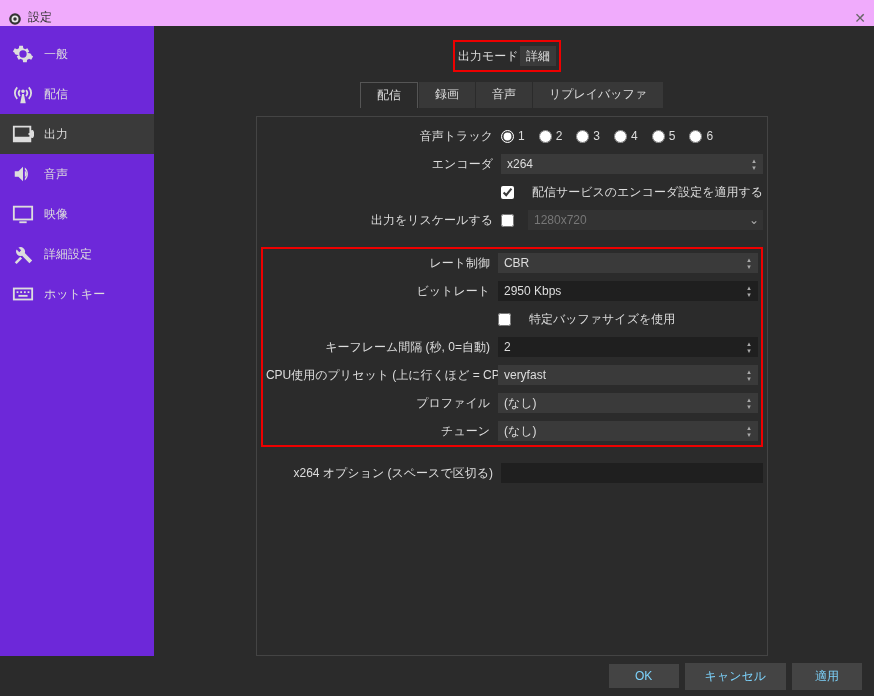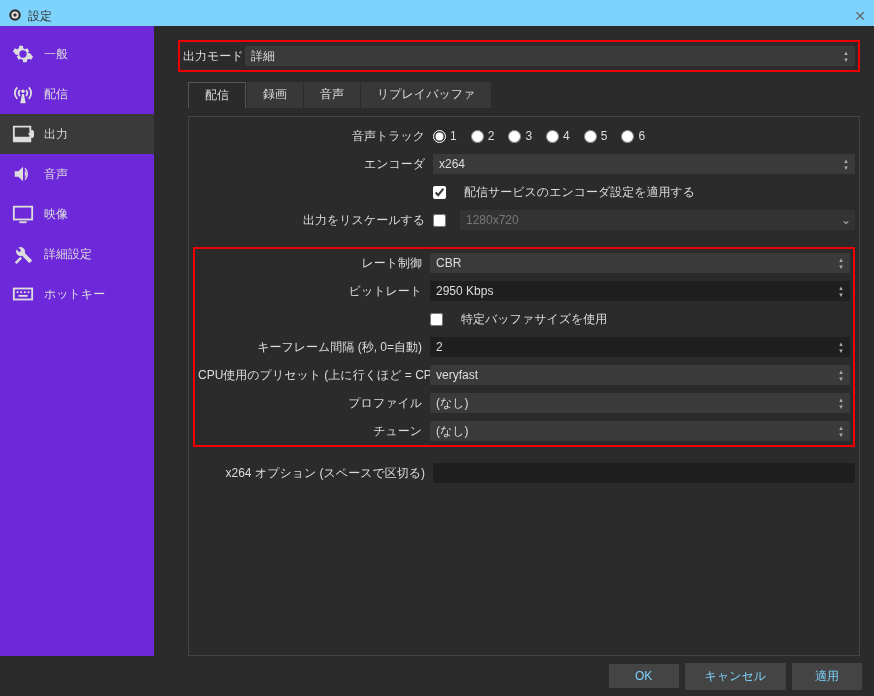--- a/index.html
+++ b/index.html
@@ -1,29 +1,29 @@
 <!DOCTYPE html>
 <html><head>
 <meta charset="utf-8">
 <style>
 * { box-sizing: border-box; margin: 0; padding: 0; font-family: "Meiryo", "Hiragino Sans", sans-serif; }
 body { background: #1e1e1e; color: #ddd; font-size: 12px; width: 874px; height: 696px; overflow: hidden; }
 
-.titlebar { height: 26px; background: #7dd3fc; display: flex; align-items: flex-start; padding: 8px 8px; color: #333; font-size: 12px; }
+.titlebar { height: 26px; background: #f0abfc; display: flex; align-items: flex-end; padding: 0 8px; color: #333; font-size: 12px; }
 .titlebar .obs-icon { width: 14px; height: 14px; margin-right: 6px; }
 .titlebar .close { margin-left: auto; font-size: 14px; color: #666; cursor: pointer; }
 
 .body { display: flex; height: 630px; background: #2b2b2b; }
 .sidebar { width: 154px; background: #6d28d9; display: flex; flex-direction: column; padding-top: 8px; }
 .sidebar-item { display: flex; align-items: center; height: 40px; padding-left: 12px; color: #ddd; cursor: pointer; gap: 10px; }
 .sidebar-item.active { background: #3a3a3a; }
 .sidebar-item .icon { width: 22px; height: 22px; display: flex; align-items: center; justify-content: center; }
 .sidebar-item .icon svg { fill: #ddd; }
 
-.main { flex: 1; padding: 14px 14px 0 24px; display: flex; flex-direction: column; }
+.main { flex: 1; padding: 14px 14px 0 0; display: flex; flex-direction: column; align-items: center; }
 
 .row { display: flex; align-items: center; margin-bottom: 6px; min-height: 22px; }
 .row .label { width: 240px; text-align: right; padding-right: 8px; color: #ddd; font-size: 12px; white-space: nowrap; }
 .row .field { flex: 1; display: flex; align-items: center; }
 
 .select { background: #3a3a3a; border: none; height: 20px; width: 100%; position: relative; display: flex; align-items: center; padding: 0 6px; color: #ddd; font-size: 12px; }
 .select .spin { position: absolute; right: 2px; top: 1px; bottom: 1px; width: 14px; display: flex; flex-direction: column; justify-content: center; align-items: center; }
 .select .spin::before { content: "▴"; font-size: 7px; line-height: 7px; color: #aaa; }
 .select .spin::after { content: "▾"; font-size: 7px; line-height: 7px; color: #aaa; }
 .select.disabled { color: #777; background: #333; }

